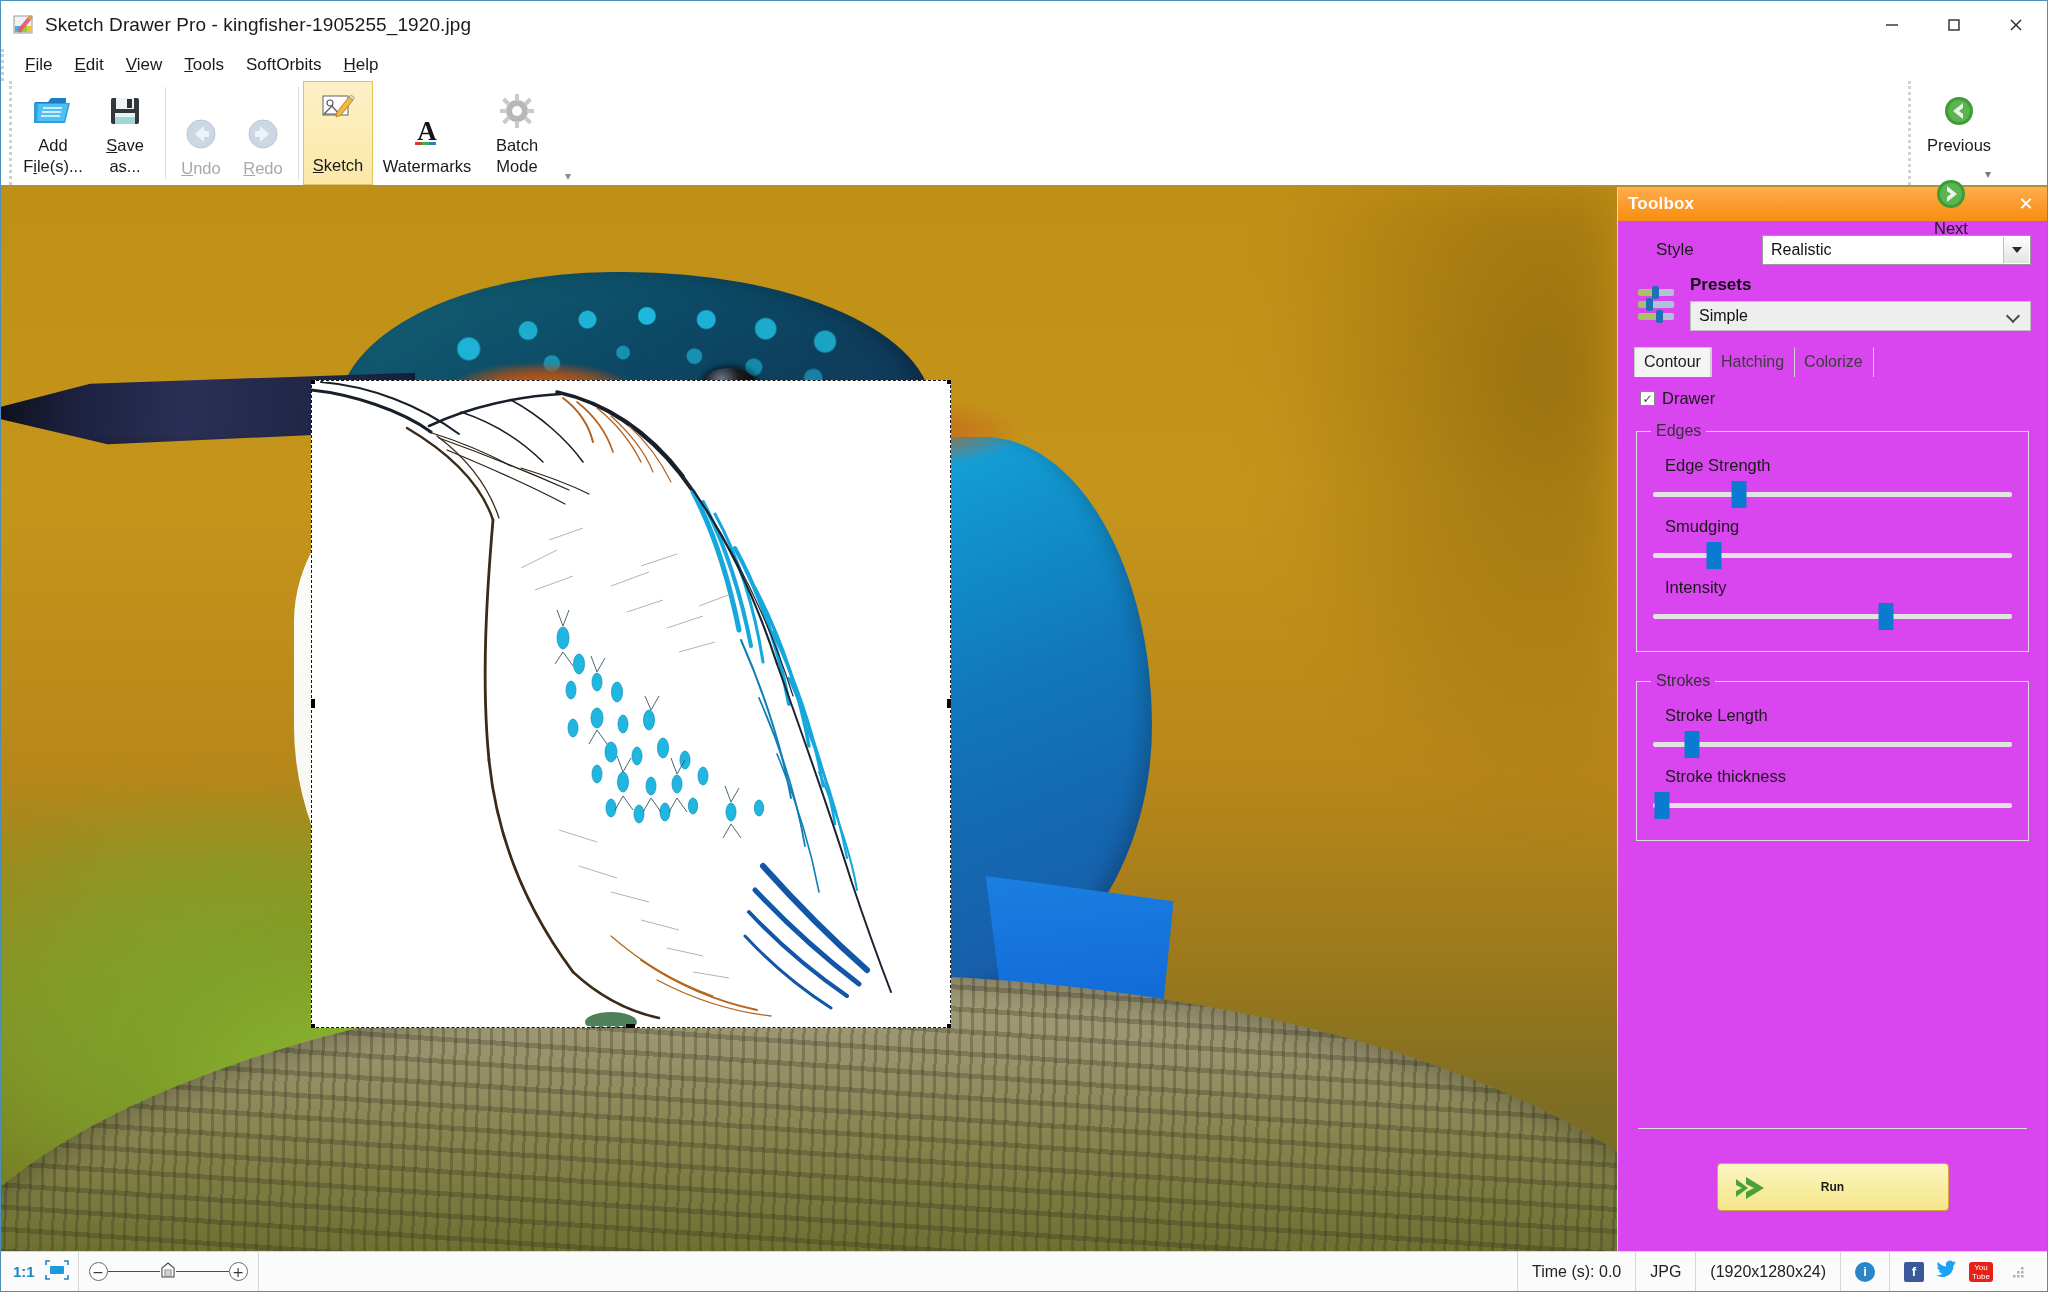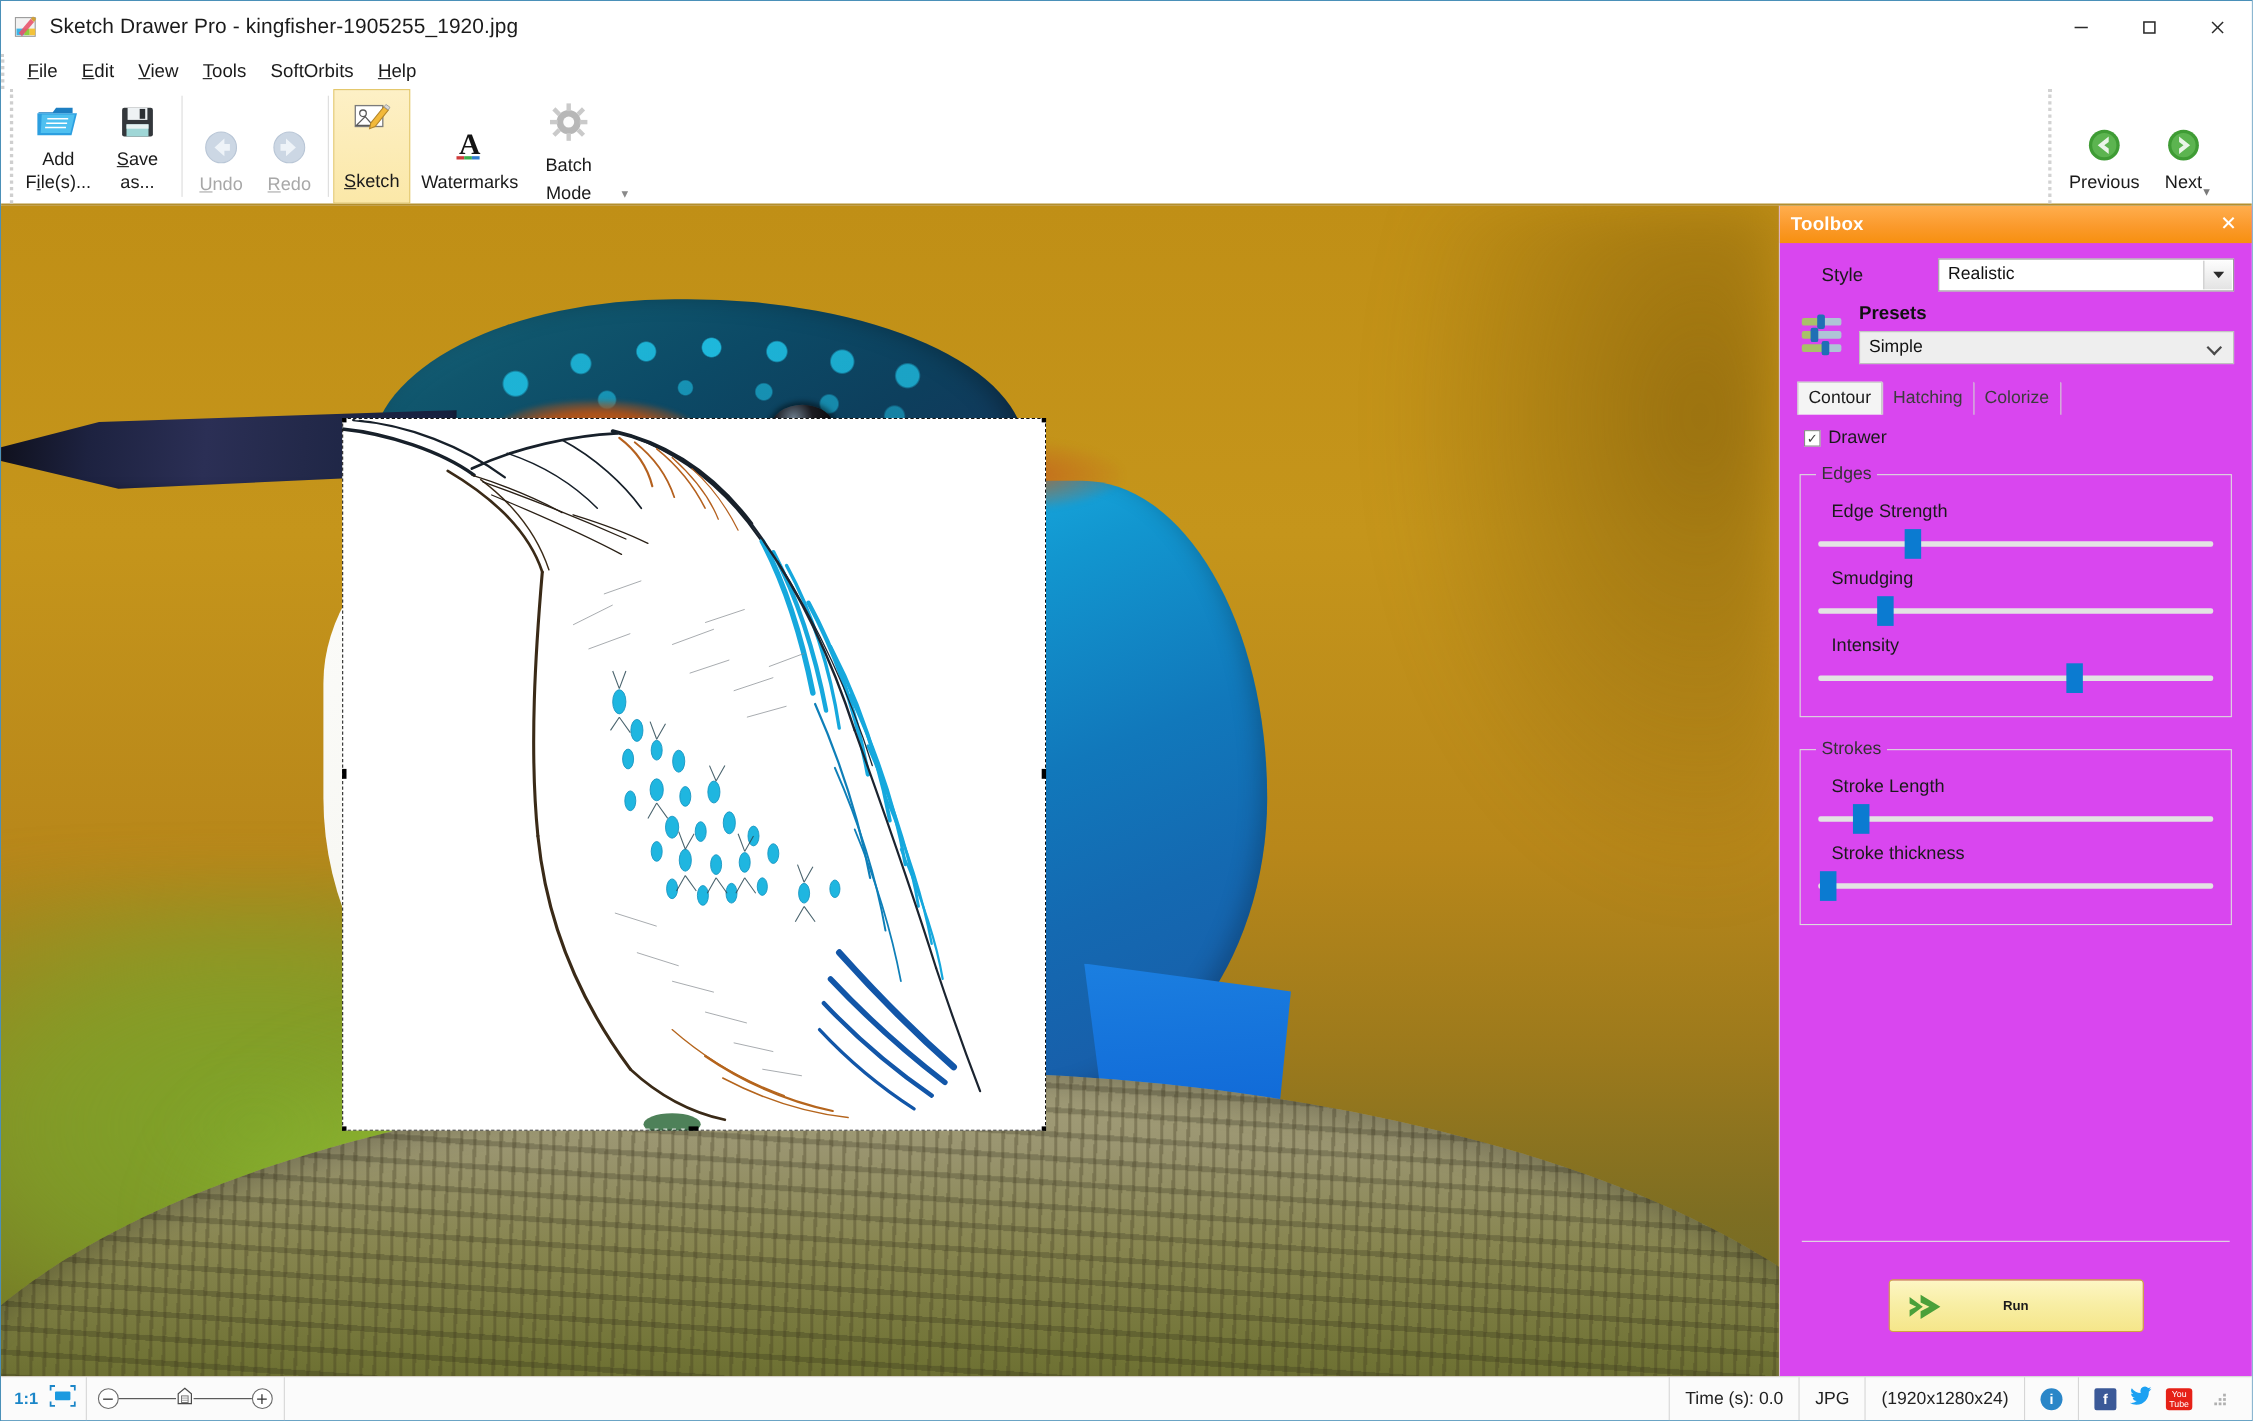--- a/index.html
+++ b/index.html
@@ -73,21 +73,21 @@
   .tb-btn.selected { background: linear-gradient(180deg,#fdf0c6 0%, #fbe8a8 100%); border: 1px solid #e2c35e; gap: 28px; }
   .tb-icon { height: 44px; display:flex; align-items:center; justify-content:center; }
   .tb-label {
     font-size: 16.5px; color: #1a1a1a; text-align: center; line-height: 1.12;
     margin-top: 3px; white-space: nowrap;
   }
   .tb-label.dim { color: #a8a8a8; }
   .tb-label u { text-decoration: underline; }
   .nav-zone {
     margin-left: auto; display: flex; align-items: stretch; position: relative;
-    border-left: 3px dotted #d2d2d2; padding-left: 8px; margin-right: 30px;
+    border-left: 3px dotted #d2d2d2; padding-left: 8px; margin-right: 48px; flex-direction: column;
   }
   .ribbon-expand {
     position: absolute; right: 8px; bottom: 4px;
     font-size: 12px; color: #7a7a7a;
   }
   .tb-btn .ribbon-expand-inner {
     position: absolute; right: -18px; bottom: 2px; font-size: 12px; color: #8a8a8a;
   }
 
   
@@ -475,21 +475,21 @@
         <svg width="40" height="34" viewBox="0 0 40 34">
           <text x="20" y="25" font-family="Liberation Serif, serif" font-size="27" font-weight="bold" fill="#141414" text-anchor="middle">A</text>
           <rect x="8" y="27" width="7" height="3" fill="#cf3b3b"></rect>
           <rect x="15" y="27" width="7" height="3" fill="#3bb04b"></rect>
           <rect x="22" y="27" width="7" height="3" fill="#2f7ccf"></rect>
         </svg>
       </div>
       <div class="tb-label">Watermarks</div>
     </div>
 
-    <div class="tb-btn" style="position:relative;justify-content:space-between;">
+    <div class="tb-btn" style="position:relative;">
       <div class="tb-icon">
         <svg width="36" height="36" viewBox="0 0 36 36">
           <g fill="#b7b7b7">
             <circle cx="18" cy="18" r="11"></circle>
           </g>
           <g fill="#cacaca">
             <rect x="16" y="1" width="4" height="7"></rect>
               <rect x="16" y="28" width="4" height="7"></rect>
             <rect x="1" y="16" width="7" height="4"></rect>
               <rect x="28" y="16" width="7" height="4"></rect>

